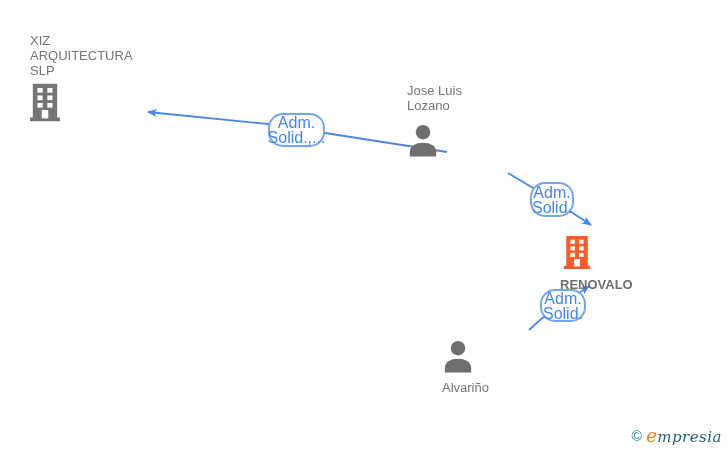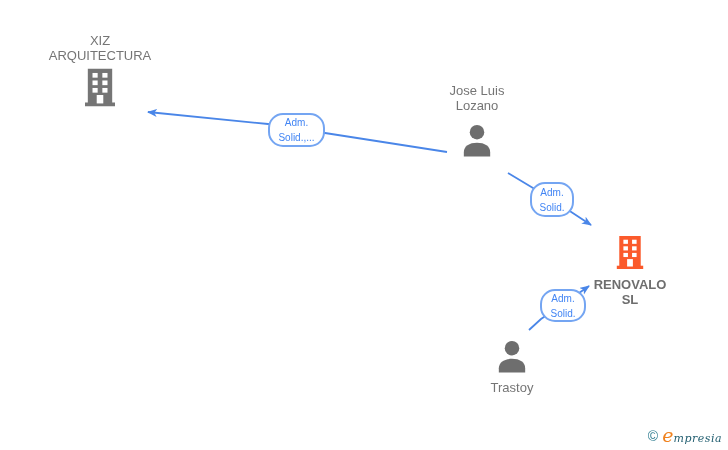--- a/index.html
+++ b/index.html
@@ -1,37 +1,37 @@
 <!DOCTYPE html>
 <html><head>
 <meta charset="utf-8">
 <style>
   html,body{margin:0;padding:0;background:#ffffff;}
   .canvas{
     position:relative;width:728px;height:450px;background:#ffffff;overflow:hidden;
     font-family:"Liberation Sans","DejaVu Sans",sans-serif;
   }
   .edges-svg{position:absolute;left:0;top:0;width:728px;height:450px;z-index:1;}
-  .node{position:absolute;z-index:2;text-align:center;cursor:pointer;}
+  .node{position:absolute;z-index:2;cursor:pointer;}
   .node-name{font-size:13px;line-height:15px;color:#757575;white-space:nowrap;}
   .node-name.bold{font-weight:bold;color:#6e6e6e;}
   .node-icon{display:inline-block;}
   .edge-label{
     position:absolute;z-index:3;background:#ffffff;border:2px solid #74a5f2;
-    border-radius:15px;color:#4285f4;font-size:10px;line-height:15px;
+    border-radius:15px;color:#4285f4;font-size:16px;line-height:15px;
     display:flex;flex-direction:column;align-items:center;justify-content:center;
     box-sizing:border-box;cursor:pointer;
   }
   .watermark{
     position:absolute;right:6px;bottom:4px;z-index:4;white-space:nowrap;
     font-size:15px;
   }
   .wm-copy{color:#2e7d91;font-size:14px;vertical-align:1px;}
   .wm-initial{color:#f0821e;font-family:"DejaVu Serif",serif;font-style:italic;font-size:19px;}
-  .wm-rest{color:#235f71;font-family:"DejaVu Serif",serif;font-style:italic;font-size:11px;letter-spacing:0.5px;}
+  .wm-rest{color:#235f71;font-family:"DejaVu Serif",serif;font-style:italic;font-size:15px;letter-spacing:0.5px;}
 </style>
 </head>
 <body>
 
 <div class="canvas">
 
   <svg class="edges-svg" viewBox="0 0 728 450" xmlns="http://www.w3.org/2000/svg">
     <defs>
       <marker id="arrow" markerWidth="12" markerHeight="10" refX="9" refY="4" orient="auto" markerUnits="userSpaceOnUse">
         <path d="M0,0 L10,4 L0,8 L2.6,4 Z" fill="#4a86e8"></path>
@@ -39,20 +39,21 @@
     </defs>
     <polyline points="447,152 325,133 268,124 148,112" fill="none" stroke="#4a86e8" stroke-width="1.8" marker-end="url(#arrow)"></polyline>
     <polyline points="508,173 553,200 591,225" fill="none" stroke="#4a86e8" stroke-width="1.8" marker-end="url(#arrow)"></polyline>
     <polyline points="529,330 541,319 562,305 589,286" fill="none" stroke="#4a86e8" stroke-width="1.8" marker-end="url(#arrow)"></polyline>
   </svg>
 
   <div class="node" style="left:30px;top:33px;width:140px;">
     <div class="node-name">
       <div>XIZ</div>
       <div>ARQUITECTURA</div>
+      <div>SLP</div>
     </div>
     <span class="node-icon" style="margin-top:5px;">
       <svg width="30" height="39" viewBox="0 0 32 40" xmlns="http://www.w3.org/2000/svg">
         <rect x="0" y="36" width="32" height="4" fill="#757575"></rect>
         <rect x="3" y="0" width="26" height="37" fill="#757575"></rect>
         <rect x="8" y="4.5" width="5.5" height="5" fill="#ffffff"></rect>
         <rect x="18.5" y="4.5" width="5.5" height="5" fill="#ffffff"></rect>
         <rect x="8" y="12.5" width="5.5" height="5" fill="#ffffff"></rect>
         <rect x="18.5" y="12.5" width="5.5" height="5" fill="#ffffff"></rect>
         <rect x="8" y="20.5" width="5.5" height="5" fill="#ffffff"></rect>
@@ -96,21 +97,21 @@
   </div>
 
   <div class="node" style="left:442px;top:340px;width:140px;">
     <span class="node-icon">
       <svg width="32" height="33" viewBox="0 0 34 34" xmlns="http://www.w3.org/2000/svg">
         <circle cx="17" cy="8.2" r="7.7" fill="#6e6e6e"></circle>
         <path d="M17,19.5 c-8.2,0 -14,3.6 -14,10 V34 h28 v-4.5 c0,-6.4 -5.8,-10 -14,-10 z" fill="#6e6e6e"></path>
       </svg>
     </span>
     <div class="node-name" style="margin-top:3px;">
-      <div>Trastoy</div>
+      <div>Alvariño</div>
     </div>
   </div>
 
   <div class="edge-label" style="left:268px;top:113px;width:57px;height:34px;">
     <div>Adm.</div>
     <div>Solid.,...</div>
   </div>
 
   <div class="edge-label" style="left:530px;top:182px;width:44px;height:35px;">
     <div>Adm.</div>

